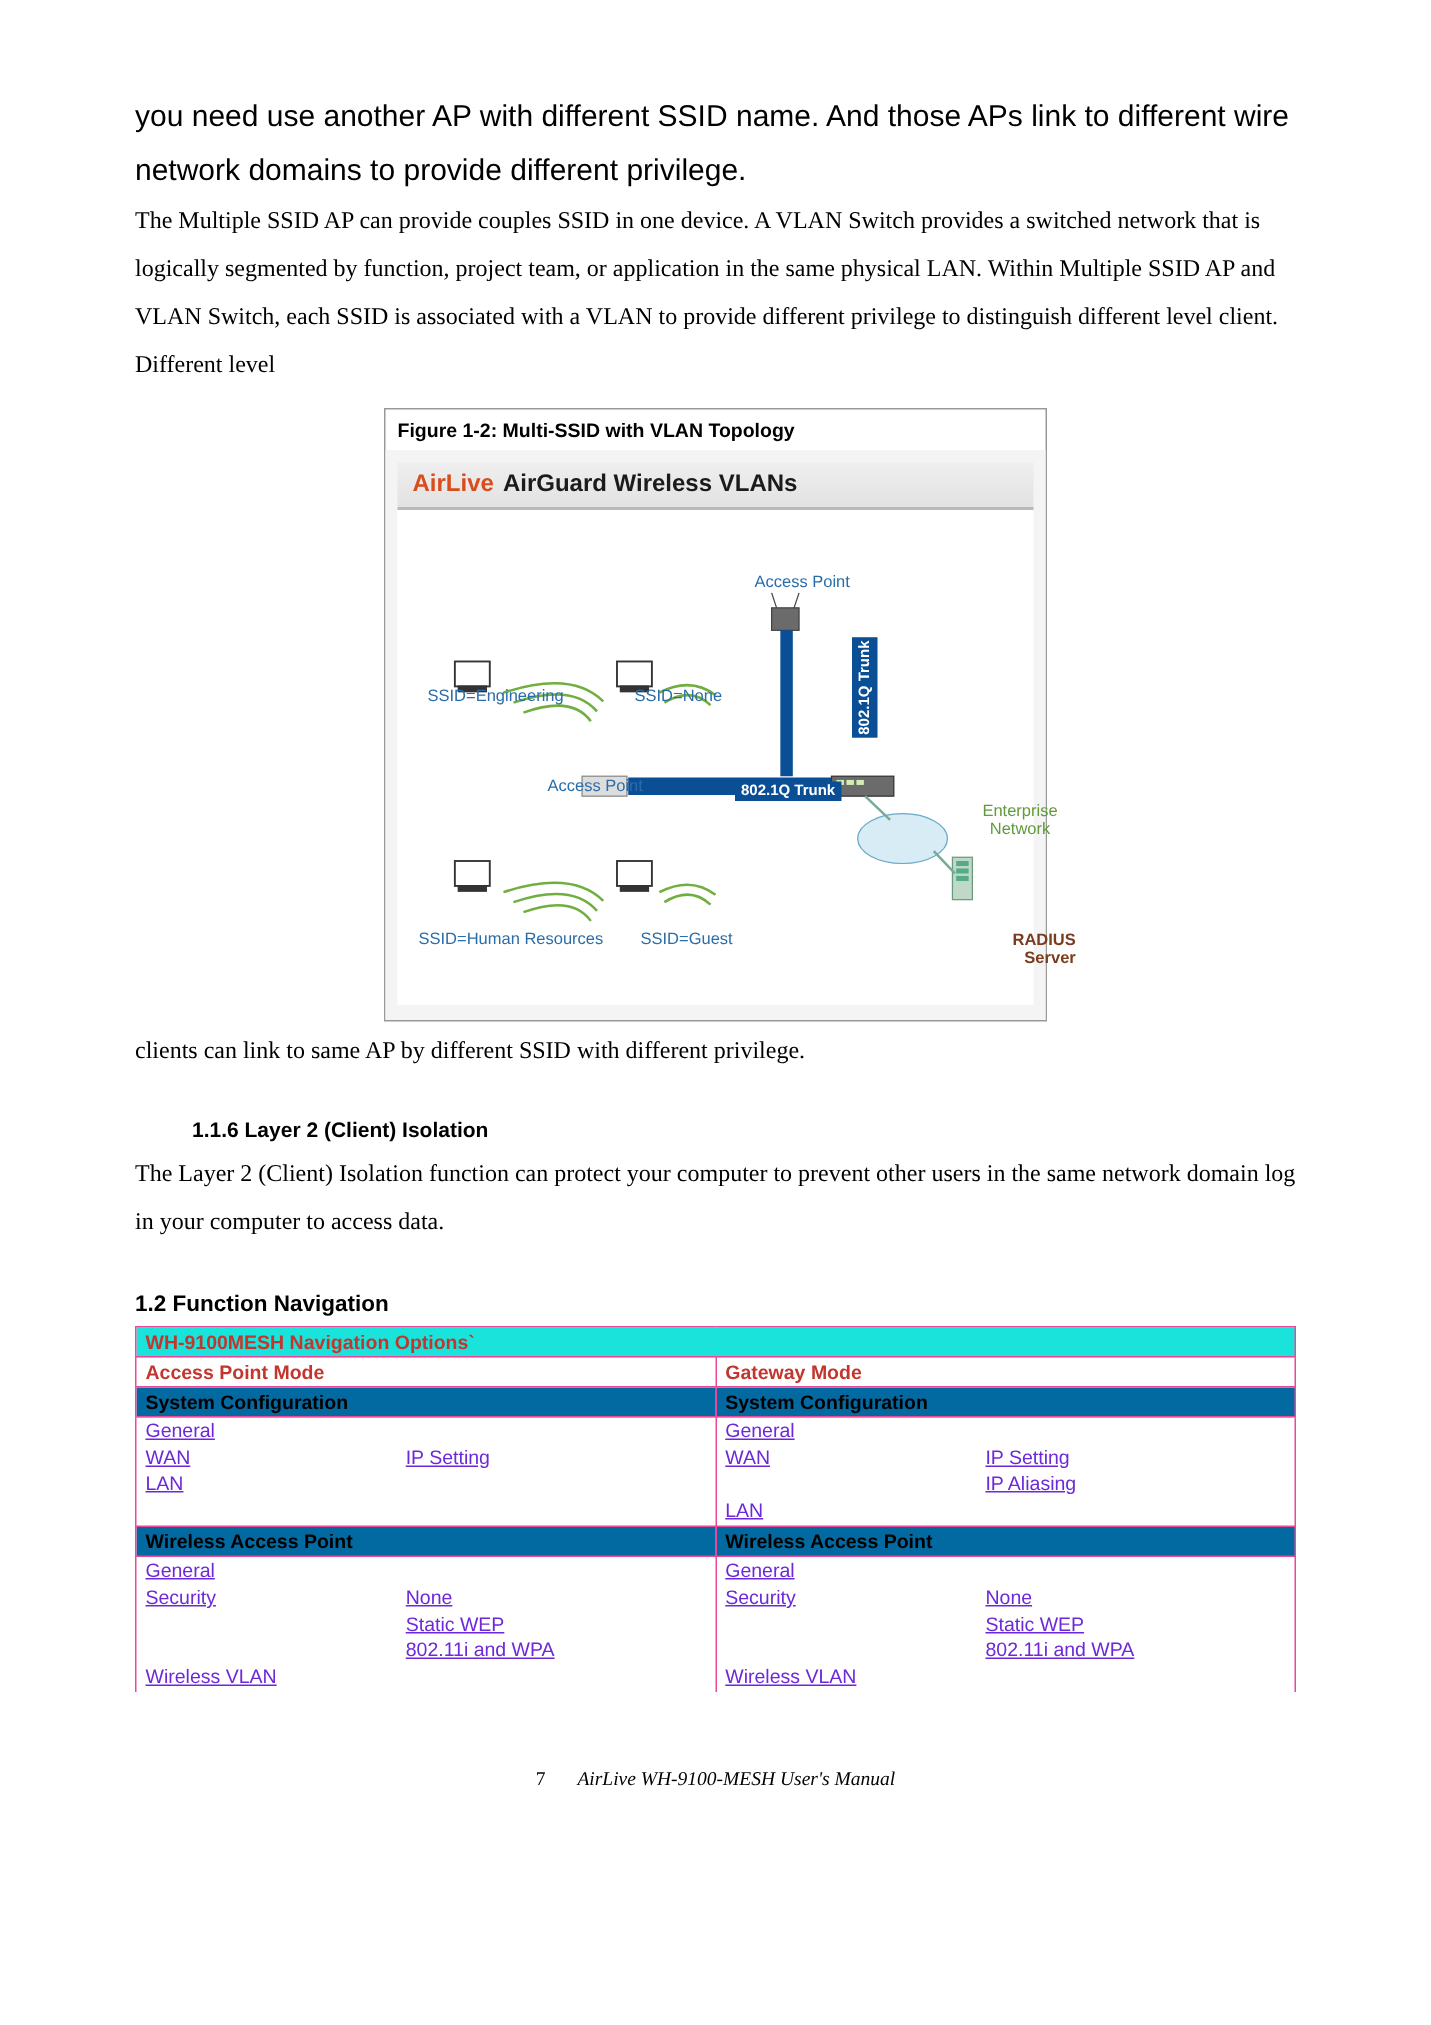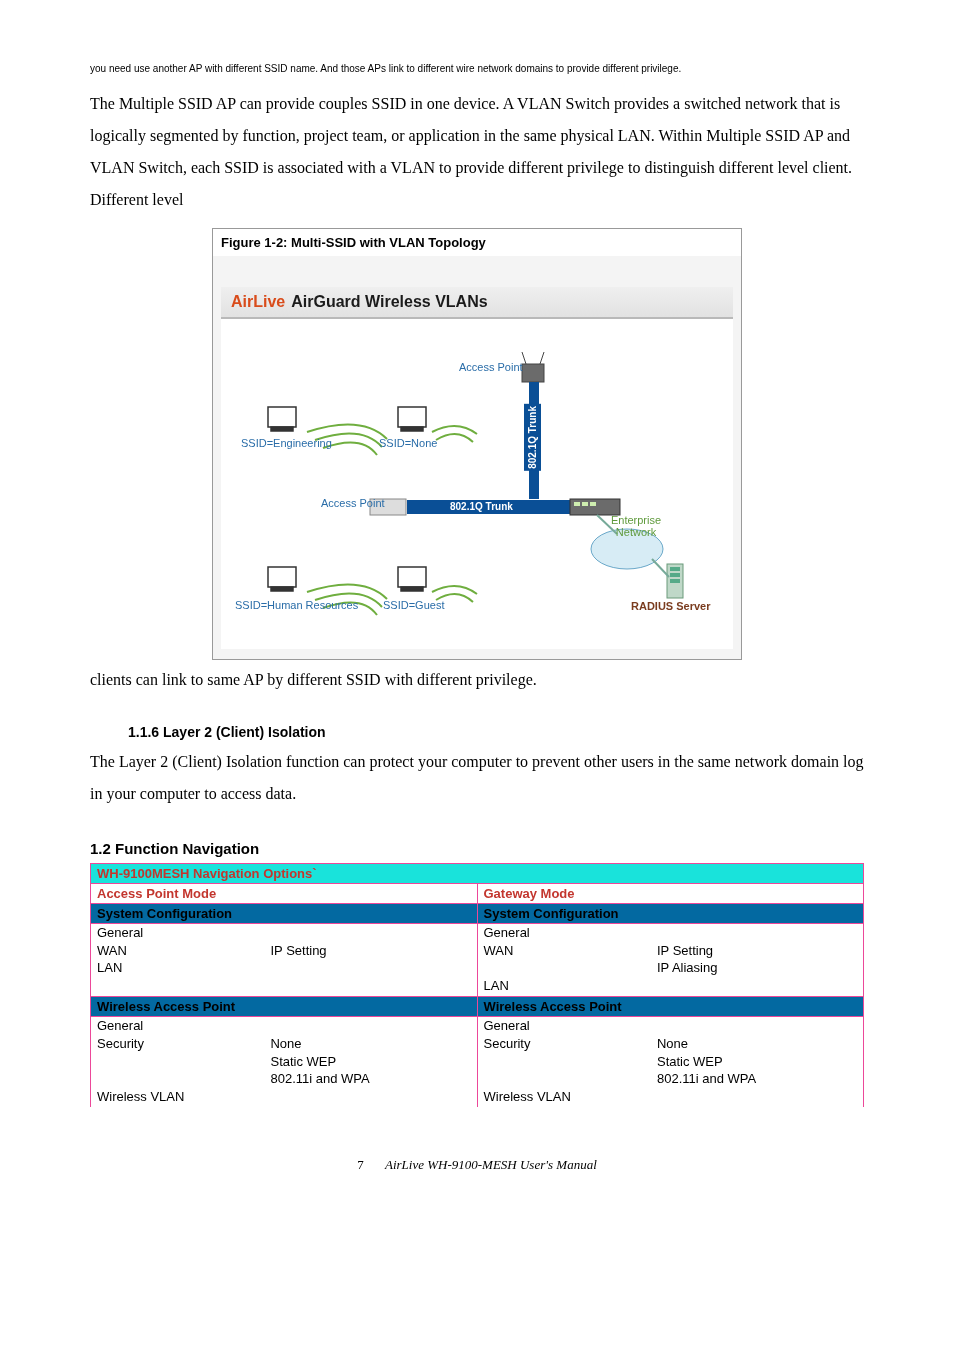--- a/index.html
+++ b/index.html
@@ -7,32 +7,32 @@
     font-family: Arial, Helvetica, sans-serif;
     background: #fff;
     width: 954px;
     margin: 0 auto;
     padding: 60px 90px 40px 90px;
     color: #000;
     font-size: 14px;
   }
   .body-text-sans {
     font-family: Arial, Helvetica, sans-serif;
-    font-size: 10px;
+    font-size: 20px;
     line-height: 1.8;
-    margin-bottom: 10px;
+    margin-bottom: 0;
   }
   .body-text-serif {
     font-family: "Times New Roman", Times, serif;
     font-size: 16px;
     line-height: 2.0;
     margin-bottom: 10px;
   }
   .figure-wrap {
-    width: 530px;
+    width: 442px;
     margin: 12px auto 4px auto;
     border: 1px solid #999;
   }
   .figure-caption {
     font-family: Arial, Helvetica, sans-serif;
     font-size: 13px;
     font-weight: bold;
     padding: 6px 8px;
   }
   .figure-body {
@@ -43,21 +43,20 @@
     background: linear-gradient(#efefef,#e2e2e2);
     padding: 6px 10px;
     font-family: Arial, Helvetica, sans-serif;
     font-size: 16px;
     font-weight: bold;
     color: #1b1b1b;
     display: flex;
     align-items: center;
     gap: 6px;
     border-bottom: 2px solid #b9b9b9;
-    margin-top: 23px;
   }
   .logo { color: #d94c1b; font-weight: bold; }
   .diagram-area {
     position: relative;
     height: 330px;
     background: #fff;
   }
   .lbl { position:absolute; font-family: Arial, sans-serif; font-size:11px; color:#2a6da8; text-align:center;}
   .lbl.green { color:#5f9a3c; }
   .lbl.darkred { color:#7a3c1f; font-weight:700;text-align:right; }
@@ -110,23 +109,24 @@
     width: 50%;
   }
   .grp-row td {
     background: #0369a1;
     font-weight: bold;
     color: #000;
     padding: 2px 6px;
   }
   .dat-row td {
     background:#fff;
-    color:#000000;
+    color:#6d28d9;
     padding: 0 0 2px 0;
     border-top:none;
+    text-decoration:underline;
   }
   .sub-cols { display:flex; }
   .sub-col-left { width:45%; padding:1px 6px; }
   .sub-col-right { width:55%; padding:1px 6px; }
   .sub-line { line-height:1.2; }
   .footer {
     margin-top: 50px;
     text-align: center;
     font-family: "Times New Roman", Times, serif;
     font-size: 13px;

